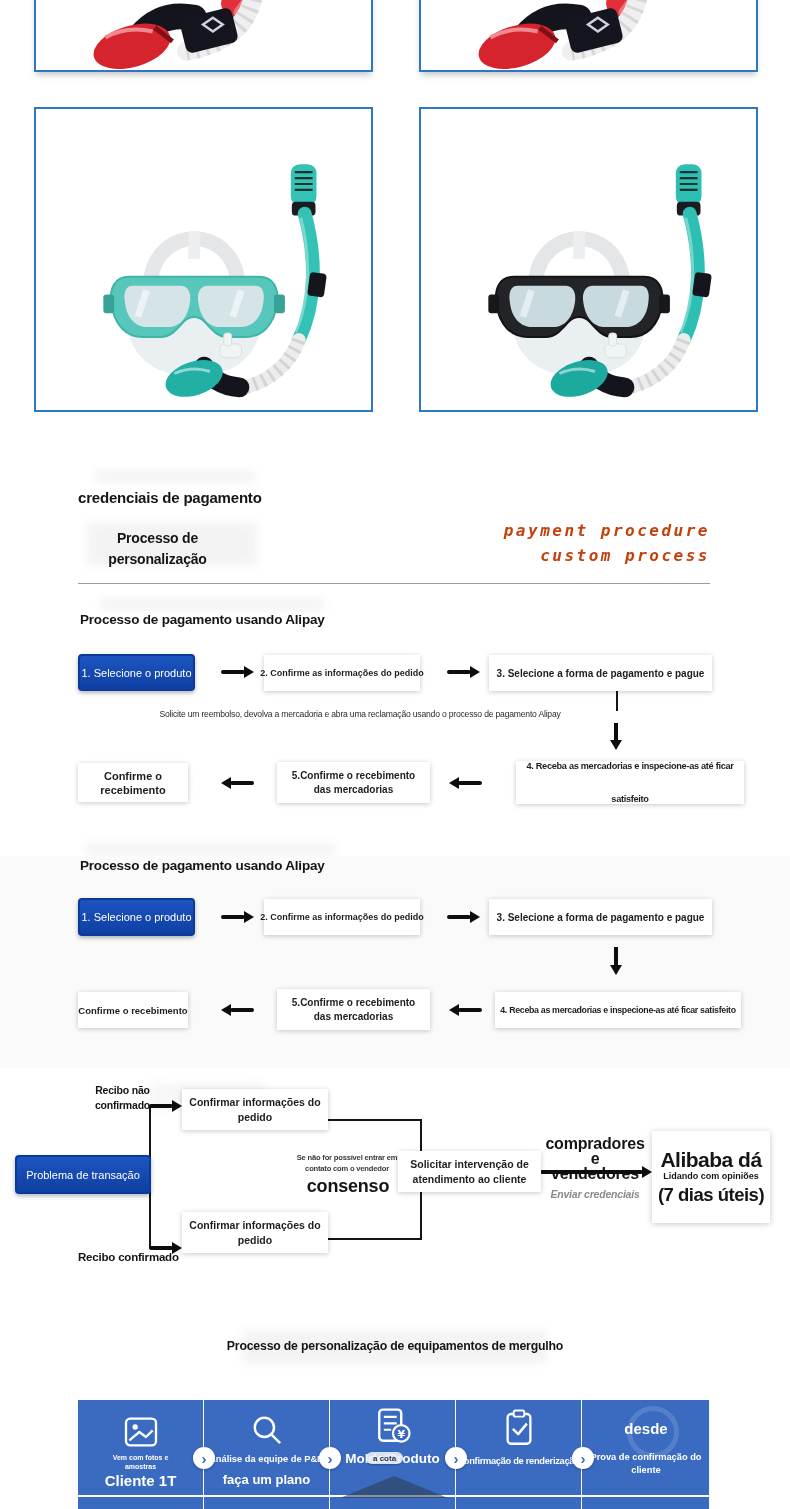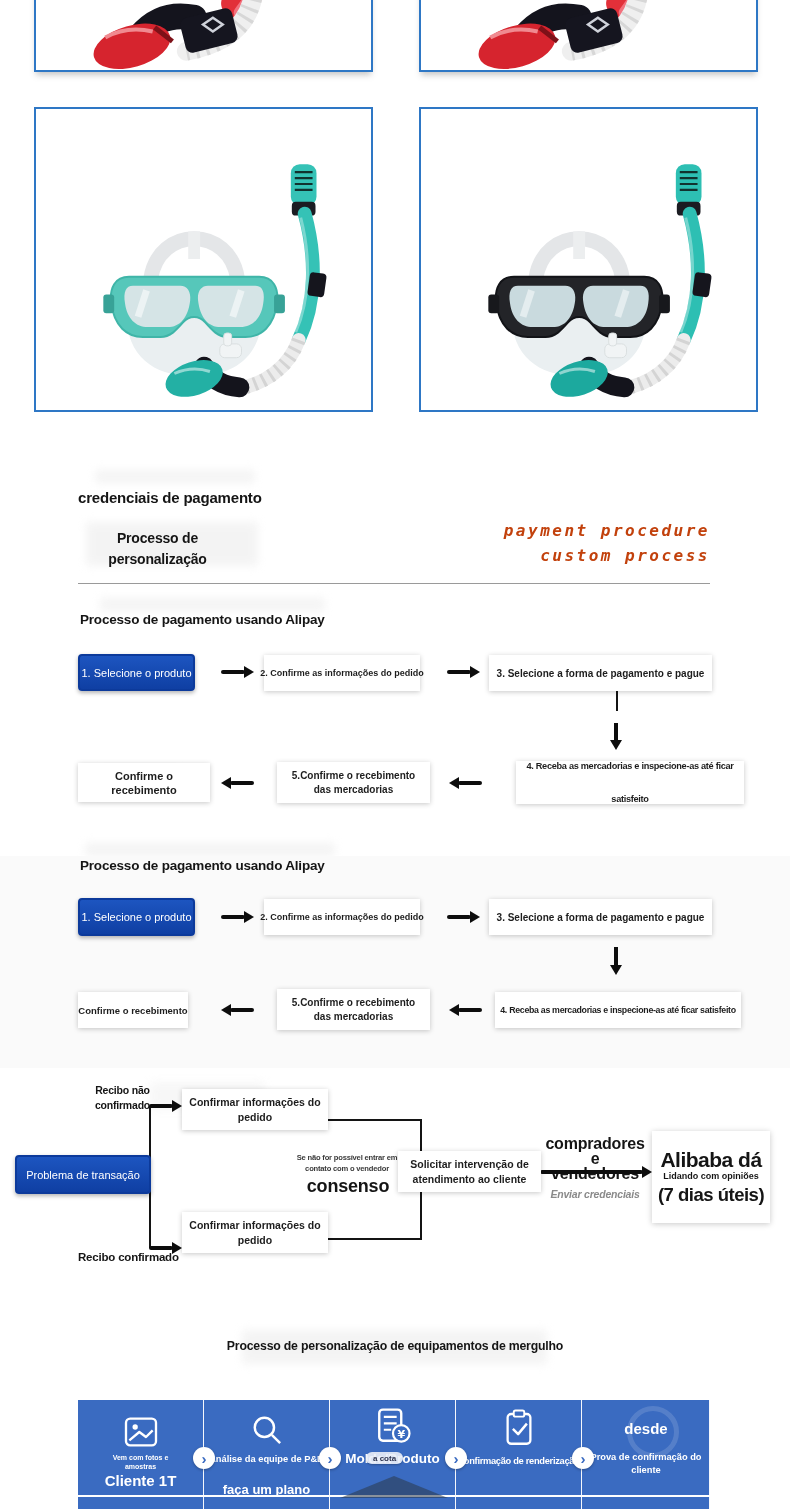--- a/index.html
+++ b/index.html
@@ -172,26 +172,27 @@
       <i class="head"></i>
     </div>
   <div class="wbox nowrap" style="left:264px;top:655px;width:156px;height:36px;font-size:9px;">2. Confirme as informações do pedido</div>
   <div class="h-arrow right" style="left:447px;top:666px;width:33px;">
       <i class="shaft"></i>
       <i class="head"></i>
     </div>
   <div class="wbox nowrap" style="left:489px;top:655px;width:223px;height:36px;font-size:10px;">3. Selecione a forma de pagamento e pague</div>
 
   <div class="tline" style="left:616px;top:691px;width:1.5px;height:20px;"></div>
+  <div class="t center" style="left:95px;top:709px;width:530px;font-size:8.6px;color:#2b2b2b;">Solicite um reembolso, devolva a mercadoria e abra uma reclamação usando o processo de pagamento Alipay</div>
   <div class="v-arrow" style="left:610px;top:723px;height:27px;">
       <i class="shaft"></i>
       <i class="head"></i>
     </div>
 
-  <div class="wbox" style="left:78px;top:763px;width:132px;height:39px;font-size:11px;line-height:14px;">
+  <div class="wbox" style="left:78px;top:763px;width:110px;height:39px;font-size:11px;line-height:14px;">
     <div>Confirme o</div>
     <div>recebimento</div>
   </div>
   <div class="h-arrow left" style="left:221px;top:777px;width:33px;">
       <i class="shaft"></i>
       <i class="head"></i>
     </div>
   <div class="wbox" style="left:277px;top:762px;width:153px;height:41px;font-size:10px;line-height:14px;">
     <div>5.Confirme o recebimento</div>
     <div>das mercadorias</div>
@@ -314,21 +315,21 @@
       </div>
       <div class="bold" style="font-size:15px;margin-top:1px;">Cliente 1T</div>
     </div>
 
     <div class="bcol" style="left:126px;">
       <svg width="42" height="42" viewBox="0 0 48 48" style="margin-top:9px;">
         <circle cx="21" cy="21" r="11" fill="none" stroke="#fff" stroke-width="2.8"></circle>
         <line x1="29.5" y1="29.5" x2="39" y2="39" stroke="#fff" stroke-width="2.8"></line>
       </svg>
       <div class="bold" style="font-size:9.3px;margin-top:3px;">Análise da equipe de P&amp;D</div>
-      <div class="bold" style="font-size:13px;margin-top:18px;">faça um plano</div>
+      <div class="bold" style="font-size:13px;margin-top:8px;">faça um plano</div>
     </div>
 
     <div class="bcol" style="left:252px;">
       <svg width="44" height="44" viewBox="0 0 48 48" style="margin-top:5px;">
         <rect x="9" y="5" width="24" height="34" rx="4" fill="none" stroke="#fff" stroke-width="2.6"></rect>
         <path d="M14 13 h14 M14 20 h14 M14 27 h8" stroke="#fff" stroke-width="2.4"></path>
         <circle cx="33" cy="31" r="9" fill="#3a6bc1" stroke="#fff" stroke-width="2.4"></circle>
         <text x="33" y="35.5" font-size="12" font-weight="bold" fill="#fff" text-anchor="middle" font-family="DejaVu Sans, sans-serif">¥</text>
       </svg>
       <div class="bold" style="font-size:13.5px;margin-top:2px;">Molde/Produto</div>

